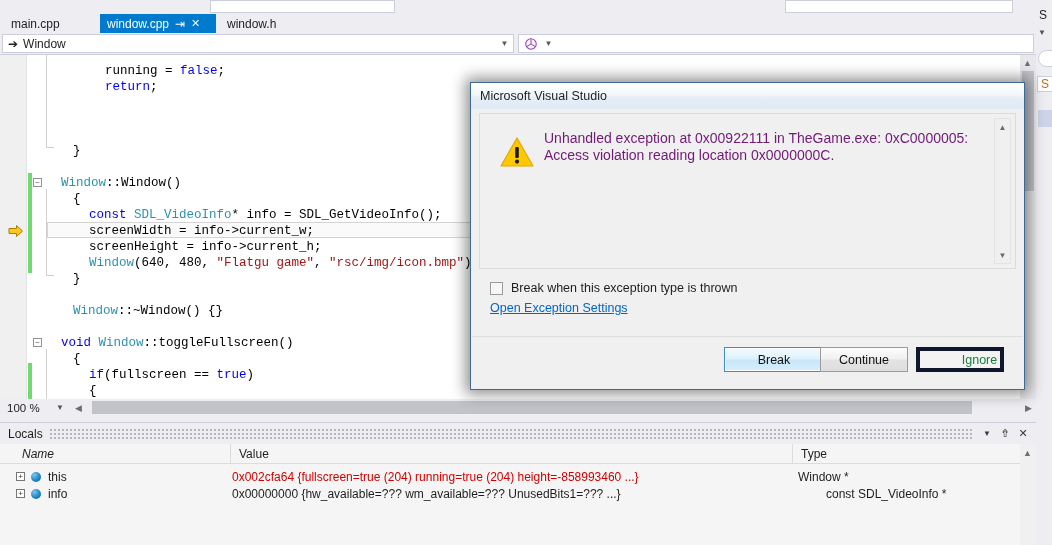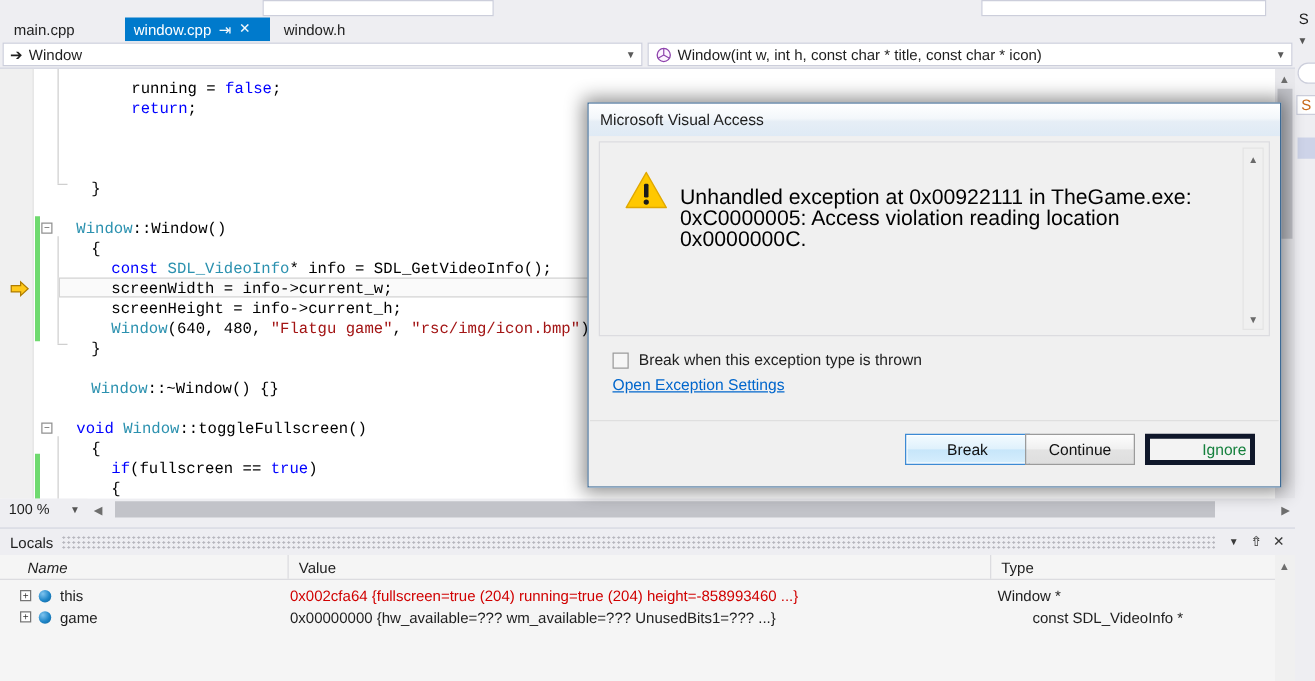--- a/index.html
+++ b/index.html
@@ -112,21 +112,21 @@
                 box-shadow: 0 0 14px 4px rgba(0,0,0,.45); }
   .dialog { position:absolute; left:470px; top:82px; width:555px; height:308px;
             background:#f0f0f0; border:1px solid #3c6a95; }
   .dlg-title { position:absolute; left:0; top:0; width:100%; height:26px;
                background:linear-gradient(to bottom,#ffffff 0%, #f3f7fb 45%, #e6eef6 55%, #dfeaf5 100%);
                display:flex; align-items:center; padding-left:9px; font-size:12.5px; color:#1e1e1e; }
   .dlg-body { position:absolute; left:0; top:26px; width:100%; bottom:0; background:#f0f0f0; }
   .msgbox { position:absolute; left:8px; top:4px; right:8px; height:156px;
             background:#f0f0f0; border:1px solid #dcdce0; }
   .warn-ico { position:absolute; left:20px; top:22px; width:34px; height:32px; }
-  .msgtxt { position:absolute; left:64px; top:35px; right:36px; font-size:17px; line-height:17px; color:#000000; }
+  .msgtxt { position:absolute; left:64px; top:16px; right:36px; font-size:14px; line-height:17px; color:#701a75; }
   .msg-scroll { position:absolute; right:4px; top:4px; width:17px; bottom:4px; background:#f0f0f0;
                 border:1px solid #e4e4e4; }
   .ms-arr { position:absolute; left:0; width:15px; height:14px; display:flex; align-items:center;
             justify-content:center; font-size:8px; color:#6a6a6a; }
   .chkrow { position:absolute; left:19px; top:172px; display:flex; align-items:center; font-size:12.5px; }
   .chkbox { width:13px; height:13px; border:1px solid #9a9a9a; background:#f6f6f6; margin-right:8px; }
   .dlglink { position:absolute; left:19px; top:192px; font-size:12.5px; color:#0066cc;
              text-decoration:underline; cursor:pointer; }
   .dlg-foot { position:absolute; left:1px; right:1px; bottom:1px; height:52px;
               background:#f0f0f0; border-top:1px solid #dfdfdf; }
@@ -166,21 +166,20 @@
     <div class="navcombo" style="left:2px;width:512px;">
       <span style="margin-right:5px;color:#1e1e1e;">➔</span>
       <span class="txt">Window</span>
       <span class="caret">▼</span>
     </div>
     <div class="navcombo" style="left:518px;width:516px;">
       <svg class="memb-ico" viewBox="0 0 16 16">
         <circle cx="8" cy="8" r="6" fill="#fdf3ff" stroke="#8e44ad" stroke-width="1.2"></circle>
         <path d="M8 2.5 L8 8 M8 8 L3.2 10.8 M8 8 L12.8 10.8" stroke="#8e44ad" stroke-width="1.1" fill="none"></path>
       </svg>
-      <span class="txt">Window(int w, int h, const char * title, const char * icon)</span>
       <span class="caret">▼</span>
     </div>
   </div>
 
   <div class="editor">
     <div class="ind-margin"></div>
 
     <div class="changebar" style="top:118px;height:100px;"></div>
     <div class="changebar" style="top:308px;height:40px;"></div>
 
@@ -257,21 +256,21 @@
         <span>this</span>
       </div>
       <div class="cellval val-red" style="left:232px;width:558px;">0x002cfa64 {fullscreen=true (204) running=true (204) height=-858993460 ...}</div>
       <div class="cellval val-blk" style="left:798px;width:220px;">Window *</div>
     </div>
 
     <div class="grid-row" style="top:62px;">
       <div class="cellname" style="left:16px;">
         <span class="expander">+</span>
         <span class="blueball"></span>
-        <span>game</span>
+        <span>info</span>
       </div>
       <div class="cellval val-blk" style="left:232px;width:558px;">0x00000000 {hw_available=??? wm_available=??? UnusedBits1=??? ...}</div>
       <div class="cellval val-blk" style="left:798px;width:220px;margin-left:28px;">const SDL_VideoInfo *</div>
     </div>
 
     <div class="loc-vscroll">
       <div class="sb-arrow" style="left:2px;top:3px;">▲</div>
     </div>
   </div>
 
@@ -280,21 +279,21 @@
     <div class="rs-caret">▼</div>
     <div class="rs-search"></div>
     <div class="rs-box">
       <span class="rs-text" style="left:3px;top:0px;color:#c86a1a;">S</span>
     </div>
     <div class="rs-sel"></div>
   </div>
 
   <div class="dlg-shadow"></div>
   <div class="dialog">
-    <div class="dlg-title">Microsoft Visual Access</div>
+    <div class="dlg-title">Microsoft Visual Studio</div>
 
     <div class="dlg-body">
       <div class="msgbox">
         <svg class="warn-ico" viewBox="0 0 34 32">
           <path d="M17 2 L33 30 H1 Z" fill="#ffc800" stroke="#e0a800" stroke-width="1.2" stroke-linejoin="round"></path>
           <rect x="15.2" y="11" width="3.6" height="11" rx="1.1" fill="#1b1b1b"></rect>
           <circle cx="17" cy="25.6" r="2.1" fill="#1b1b1b"></circle>
         </svg>
         <div class="msgtxt">Unhandled exception at 0x00922111 in TheGame.exe: 0xC0000005: Access violation reading location 0x0000000C.</div>
         <div class="msg-scroll">

